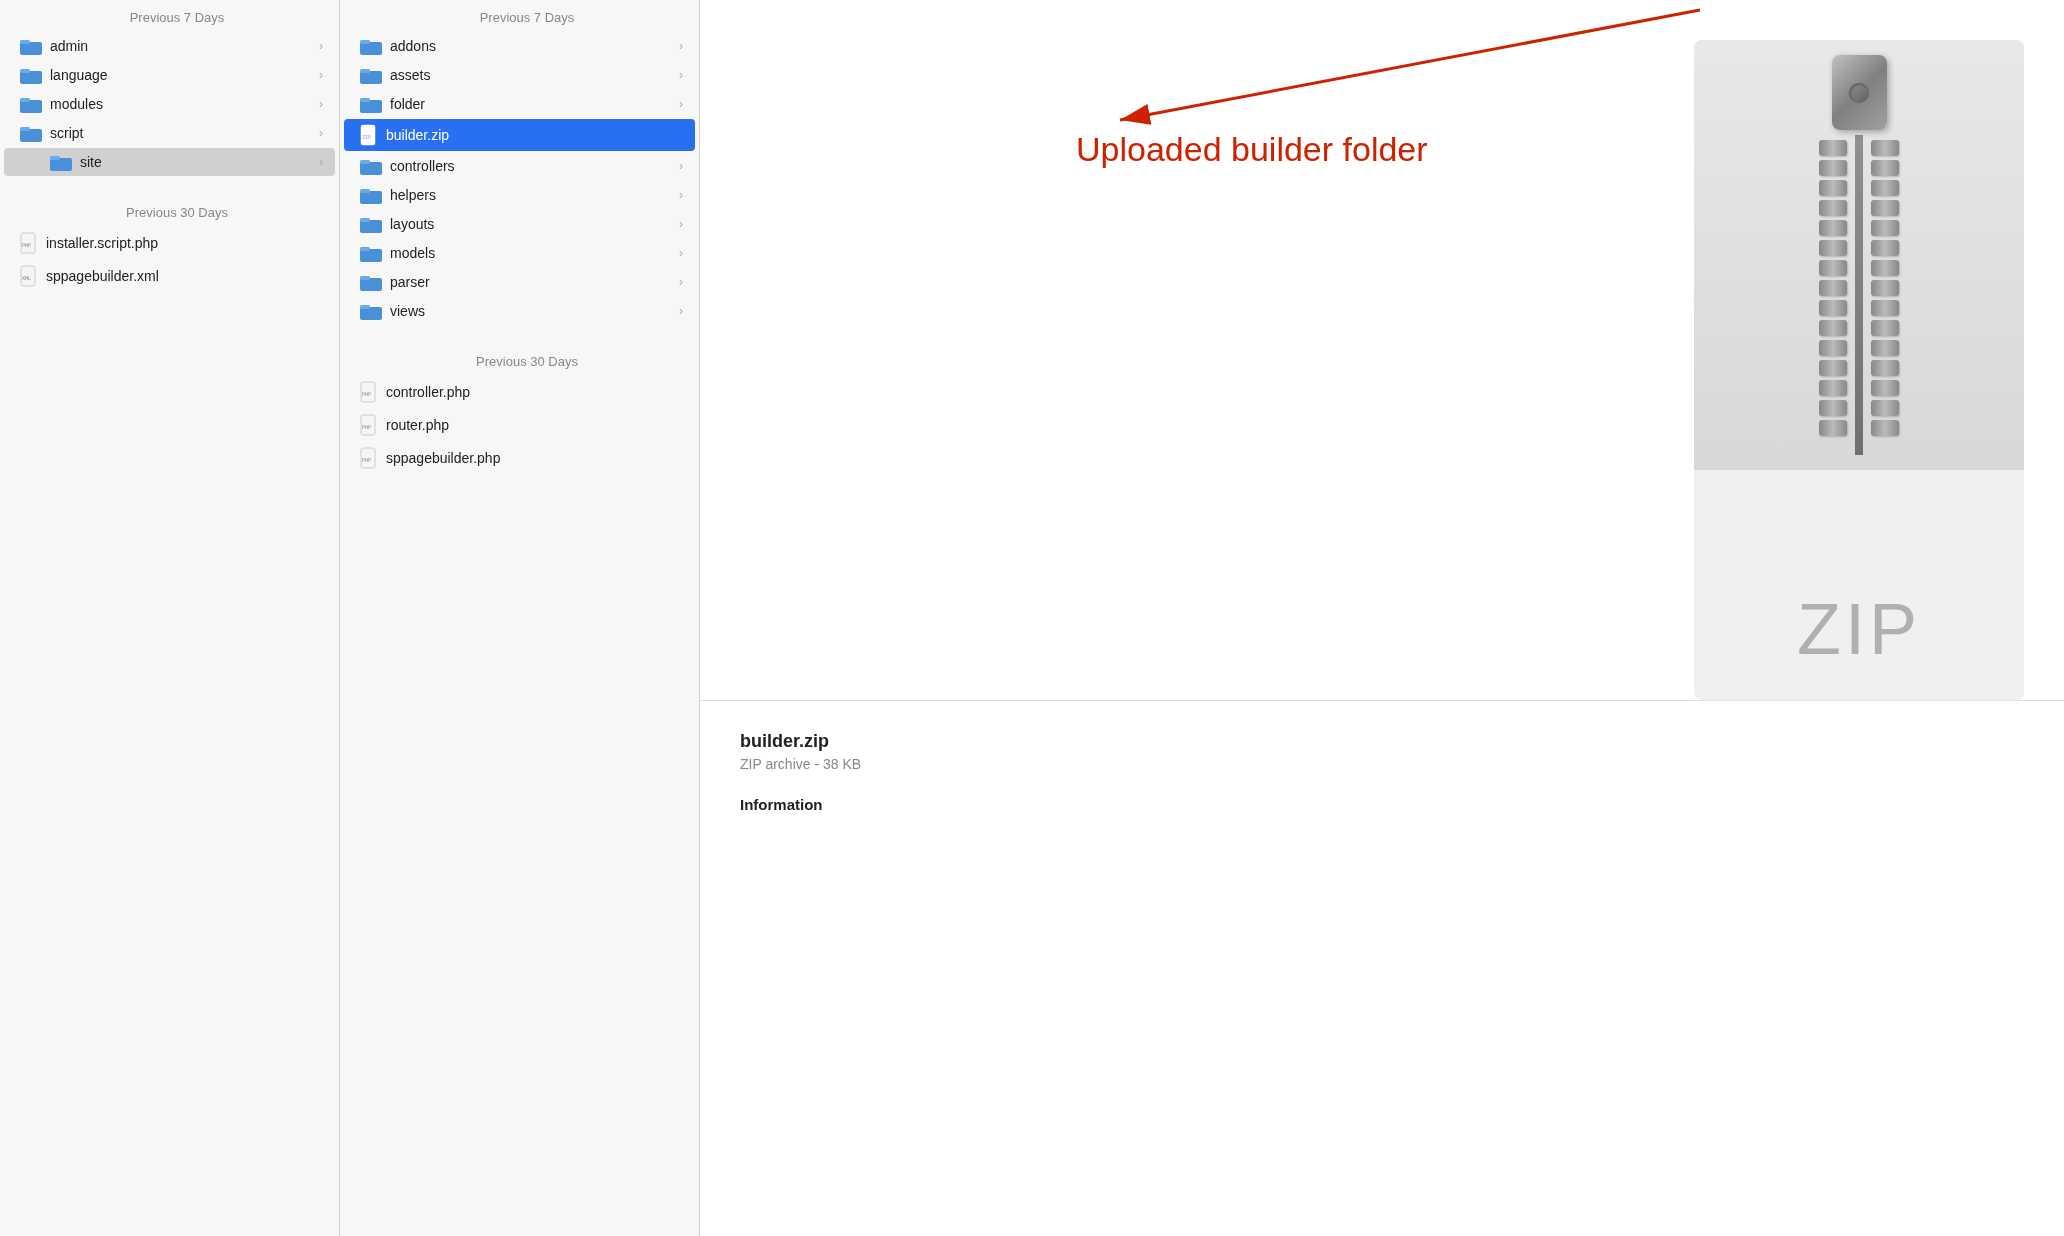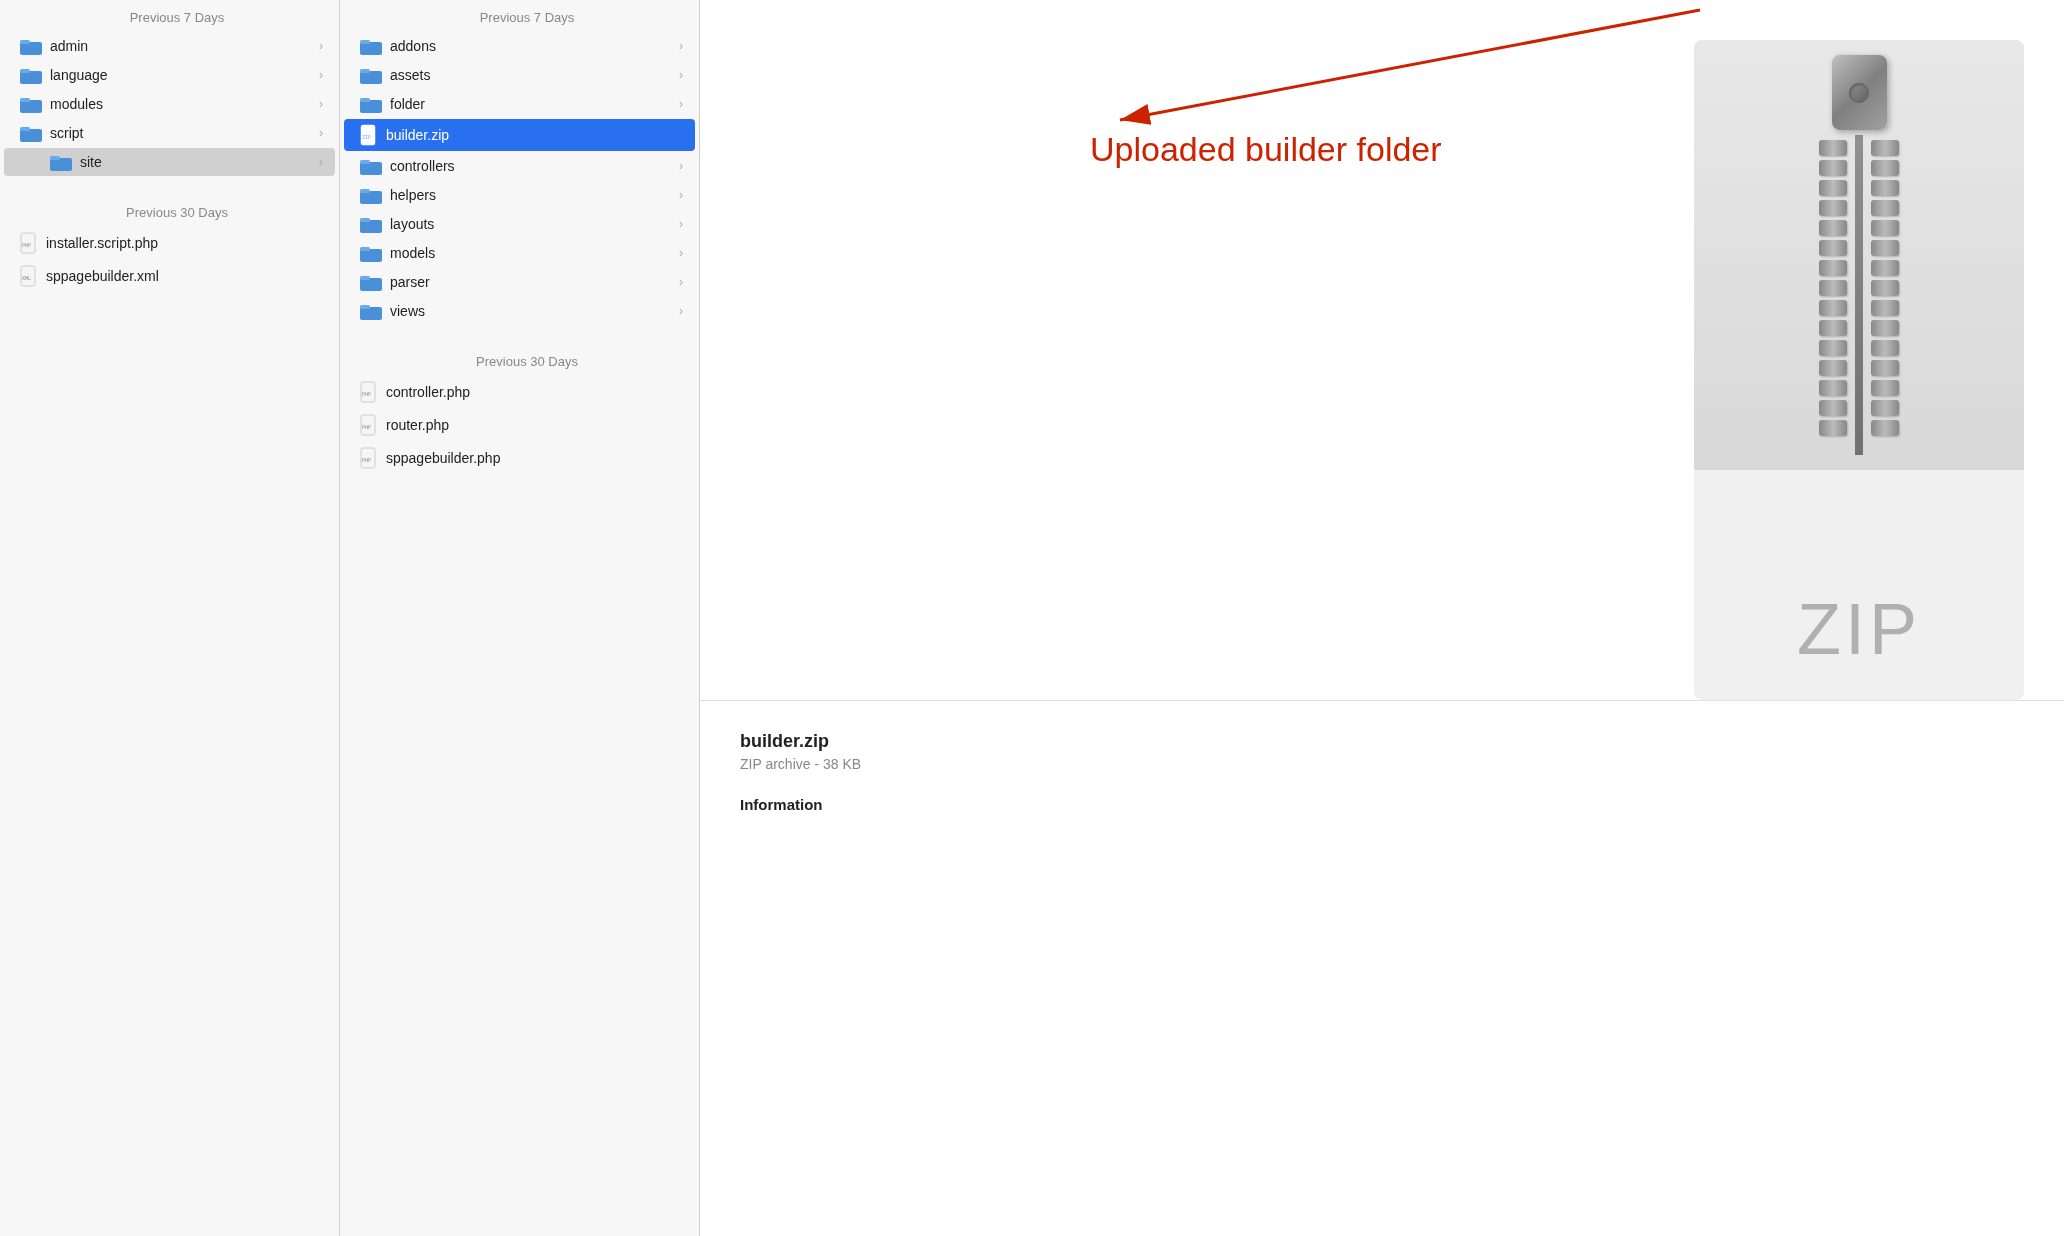--- a/index.html
+++ b/index.html
@@ -252,21 +252,21 @@
     .file-info-label {
       font-size: 15px;
       font-weight: 600;
       color: #222;
     }
 
     
     .annotation-text {
       position: absolute;
       top: 130px;
-      left: 390px;
+      left: 376px;
       font-size: 34px;
       font-weight: 500;
       color: #cc2200;
       white-space: nowrap;
     }
 
     
     .red-arrow-svg {
       position: absolute;
       top: 0;

